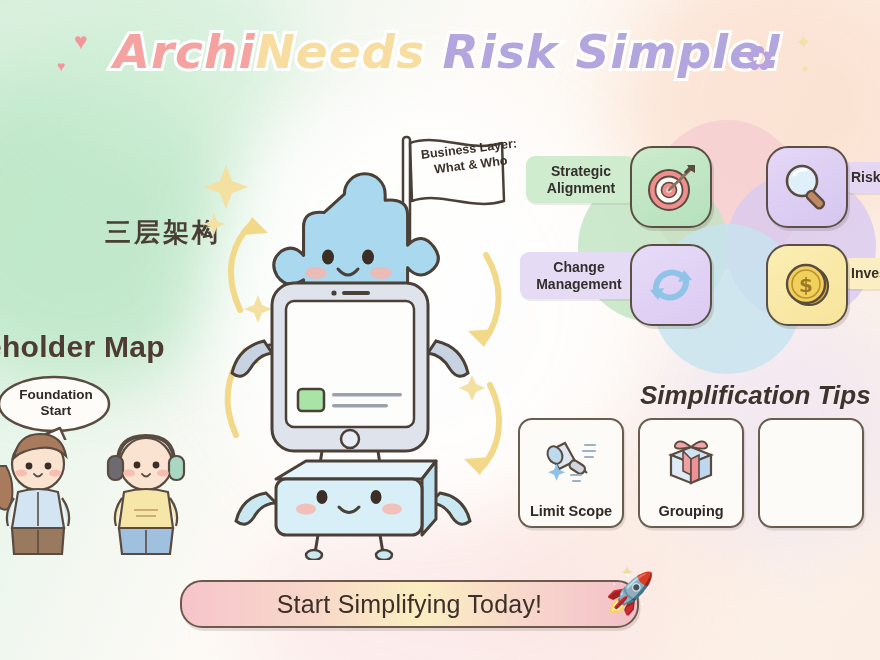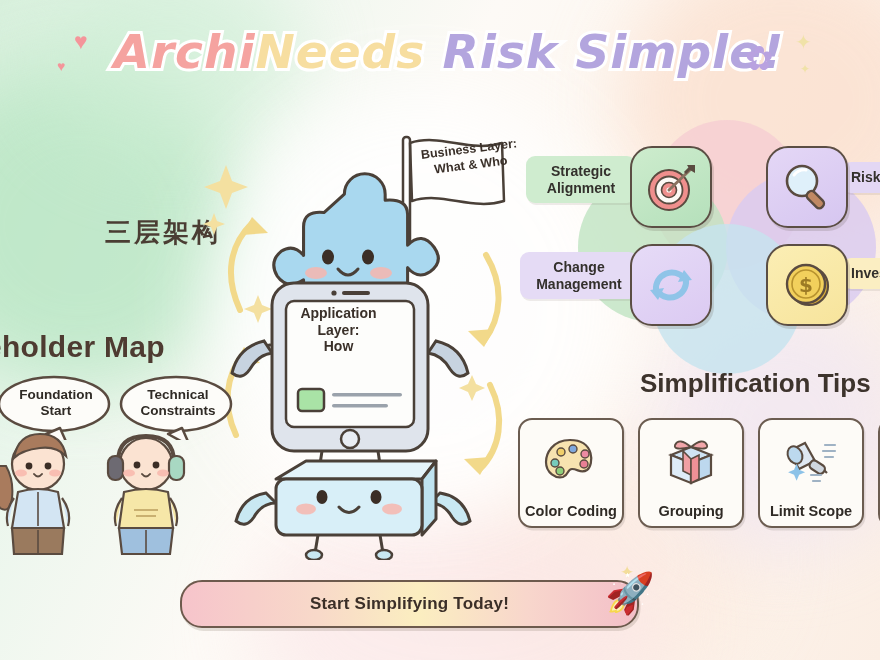--- a/index.html
+++ b/index.html
@@ -102,42 +102,42 @@
     font-size:14px;font-weight:bold;color:#33302c;line-height:1.18;
     text-align:center;box-shadow:1px 2px 0 rgba(120,110,100,.13);
   }
   .ql-green{background:#cfeccf;}
   .ql-purple{background:#e3d7f4;}
   .ql-purple2{background:#e5dbf5;}
   .ql-yellow{background:#fbeec2;}
 
   
   #tips-title{
-    position:absolute;left:640px;top:368px;
-    font-size:26px;font-weight:bold;color:#3d332c;
+    position:absolute;left:640px;top:380px;
+    font-size:26px;font-weight:bold;color:#3d332c;font-style:italic;
   }
   #tips-row{position:absolute;left:518px;top:418px;height:110px;display:flex;gap:14px;}
   .tip{
     width:106px;height:110px;border-radius:14px;background:#fdfbf7;
     border:2px solid #6b5c50;box-shadow:1.5px 2.5px 0 rgba(100,88,78,.16);
     display:flex;flex-direction:column;align-items:center;justify-content:flex-end;
     padding-bottom:7px;box-sizing:border-box;flex:0 0 auto;
   }
   .tip .ticon{flex:1;display:flex;align-items:center;justify-content:center;}
   .tip .tlabel{font-size:14.5px;font-weight:bold;color:#2f2a25;}
 
   
   #cta{
     position:absolute;left:180px;top:580px;width:455px;height:44px;
     border-radius:22px;border:2.5px solid #6d5a4d;
     background:linear-gradient(90deg,#f6c4cb 0%,#f8d9c9 30%,#fbeec0 52%,#f8d6cc 76%,#f3bfc8 100%);
     box-shadow:1.5px 3px 0 rgba(110,92,80,.18);
     display:flex;align-items:center;justify-content:center;
   }
-  #cta .ctatxt{font-size:17px;font-weight:bold;color:#3b2f28;letter-spacing:.2px;}
+  #cta .ctatxt{font-size:25px;font-weight:normal;color:#3b2f28;letter-spacing:.2px;}
   .rocket{position:absolute;left:605px;top:570px;font-size:40px;}
   .cta-spark{position:absolute;left:620px;top:562px;color:#f3dd9a;font-size:17px;}
 </style>
 </head>
 <body>
 
 <div id="stage">
 
   <div class="bg-base"></div>
   <div class="wash w-green"></div>
@@ -241,54 +241,37 @@
       <path d="M118 430 l-3 18" stroke="#4a4038" stroke-width="3"></path>
       <path d="M180 430 l3 18" stroke="#4a4038" stroke-width="3"></path>
       <ellipse cx="114" cy="450" rx="8" ry="5" fill="#c9e8f2" stroke="#4a4038" stroke-width="2.5"></ellipse>
       <ellipse cx="184" cy="450" rx="8" ry="5" fill="#c9e8f2" stroke="#4a4038" stroke-width="2.5"></ellipse>
     </g>
   </svg>
 
   <div class="flag-label">
     <div>Business Layer:</div>
     <div>What &amp; Who</div>
-  </div>
-  <div class="tablet-text">
-    <div>Application</div>
-    <div>Layer:</div>
-    <div>How</div>
   </div>
 
   <div id="stake-title">keholder Map</div>
 
   <div class="bubble" style="left:-4px;top:374px;width:120px;height:56px;">
     <svg viewBox="0 0 120 66" width="120" height="66" style="position:absolute;left:0;top:0;">
       <ellipse cx="58" cy="30" rx="55" ry="27" fill="#fdfcf9" stroke="#5a4b40" stroke-width="2.5"></ellipse>
       <path d="M64 54 l8 18 l-22 -12 Z" fill="#fdfcf9" stroke="#5a4b40" stroke-width="2.5" stroke-linejoin="round"></path>
     </svg>
     <div class="btxt" style="height:58px;">
       <div>
         <div>Foundation</div>
         <div>Start</div>
       </div>
     </div>
   </div>
 
-  <div class="bubble" style="left:118px;top:374px;width:120px;height:56px;">
-    <svg viewBox="0 0 120 66" width="120" height="66" style="position:absolute;left:0;top:0;">
-      <ellipse cx="58" cy="30" rx="55" ry="27" fill="#fdfcf9" stroke="#5a4b40" stroke-width="2.5"></ellipse>
-      <path d="M64 54 l8 18 l-22 -12 Z" fill="#fdfcf9" stroke="#5a4b40" stroke-width="2.5" stroke-linejoin="round"></path>
-    </svg>
-    <div class="btxt" style="height:58px;">
-      <div>
-        <div>Technical</div>
-        <div>Constraints</div>
-      </div>
-    </div>
-  </div>
 
   <svg style="position:absolute;left:-8px;top:432px;" width="240" height="128" viewBox="0 0 240 128">
 
     <g>
       <path d="M6 34 q-8 22 2 42 q10 6 12 -10 q2 -18 -6 -32 Z" fill="#a97b5d" stroke="#5a4b40" stroke-width="2"></path>
       <circle cx="46" cy="32" r="26" fill="#fbe3d2" stroke="#5a4b40" stroke-width="2.2"></circle>
       <path d="M22 26 q4 -24 26 -24 q22 0 26 22 q-10 -10 -26 -8 q-18 2 -26 10 Z" fill="#a97b5d" stroke="#5a4b40" stroke-width="2.2"></path>
       <circle cx="37" cy="34" r="3.4" fill="#3b2e26"></circle>
       <circle cx="56" cy="34" r="3.4" fill="#3b2e26"></circle>
       <ellipse cx="29" cy="41" rx="6" ry="3.6" fill="#f8b7ad" opacity=".85"></ellipse>
@@ -374,65 +357,51 @@
         <circle cx="25" cy="25" r="19" fill="#f2d05c" stroke="#5a4b40" stroke-width="2.4"></circle>
         <circle cx="25" cy="25" r="14" fill="none" stroke="#b8932f" stroke-width="1.6"></circle>
         <text x="25" y="33" text-anchor="middle" font-family="DejaVu Sans, sans-serif" font-size="20" font-weight="bold" fill="#9c7a25">$</text>
       </svg>
     </div>
   </div>
 
   <div id="tips-title">Simplification Tips</div>
   <div id="tips-row">
 
+
     <div class="tip">
       <div class="ticon">
         <svg width="56" height="50" viewBox="0 0 56 50">
-          <path d="M27 3 C 9 3 3 17 3 25 C 3 36 13 42 20 40 C 26 38 24 32 29 32 C 35 32 38 37 44 33 C 51 28 52 3 27 3 Z" fill="#f7e3b0" stroke="#5a4b40" stroke-width="2.2"></path>
-          <circle cx="18" cy="15" r="4" fill="#f0cf6a" stroke="#5a4b40" stroke-width="1.4"></circle>
-          <circle cx="30" cy="12" r="4" fill="#7fa8dd" stroke="#5a4b40" stroke-width="1.4"></circle>
-          <circle cx="42" cy="17" r="4" fill="#ec8ba2" stroke="#5a4b40" stroke-width="1.4"></circle>
-          <circle cx="12" cy="26" r="4" fill="#77cbbb" stroke="#5a4b40" stroke-width="1.4"></circle>
-          <circle cx="41" cy="27" r="4" fill="#e87f94" stroke="#5a4b40" stroke-width="1.4"></circle>
-          <circle cx="17" cy="34" r="4" fill="#8ecf7a" stroke="#5a4b40" stroke-width="1.4"></circle>
+          <path d="M6 14 L22 6 L32 24 L16 32 Z" fill="#dfe8f2" stroke="#5a4b40" stroke-width="2.2"></path>
+          <ellipse cx="12" cy="18" rx="7" ry="9" transform="rotate(-27 12 18)" fill="#bcd9ee" stroke="#5a4b40" stroke-width="2"></ellipse>
+          <path d="M30 22 L44 36" stroke="#5a4b40" stroke-width="2.2" fill="#cfd6de"></path>
+          <rect x="30" y="22" width="16" height="9" rx="4" transform="rotate(33 30 22)" fill="#cfd6de" stroke="#5a4b40" stroke-width="2.2"></rect>
+          <path d="M42 8 l10 0 M40 14 l12 0 M42 20 l8 0" stroke="#9fb2c4" stroke-width="2.2" stroke-linecap="round"></path>
+          <path d="M28 38 l10 0 M30 44 l7 0" stroke="#9fb2c4" stroke-width="2.2" stroke-linecap="round"></path>
+          <polygon points="14 34 17 41 24 44 17 47 14 54 11 47 4 44 11 41" fill="#8cc2e8" transform="translate(0,-9) scale(.85) translate(2,8)"></polygon>
         </svg>
       </div>
-      <div class="tlabel">Color Coding</div>
+      <div class="tlabel">Limit Scope</div>
     </div>
 
     <div class="tip">
       <div class="ticon">
         <svg width="56" height="50" viewBox="0 0 56 50">
           <path d="M8 18 L28 10 L48 18 L28 26 Z" fill="#cfe3f3" stroke="#5a4b40" stroke-width="2.2"></path>
           <path d="M8 18 L8 38 L28 46 L28 26 Z" fill="#dfecf8" stroke="#5a4b40" stroke-width="2.2"></path>
           <path d="M48 18 L48 38 L28 46 L28 26 Z" fill="#bdd8ee" stroke="#5a4b40" stroke-width="2.2"></path>
           <path d="M20 14 L20 34 L28 38 L28 22 Z" fill="#f0a0a4" stroke="#5a4b40" stroke-width="1.6"></path>
           <path d="M28 22 L28 46 L36 42 L36 18 Z" fill="#ee9096" stroke="#5a4b40" stroke-width="1.6"></path>
           <path d="M28 10 q-12 -10 -16 -2 q-2 6 16 2 Z" fill="#f2a6aa" stroke="#5a4b40" stroke-width="1.8"></path>
           <path d="M28 10 q12 -10 16 -2 q2 6 -16 2 Z" fill="#f2a6aa" stroke="#5a4b40" stroke-width="1.8"></path>
         </svg>
       </div>
       <div class="tlabel">Grouping</div>
     </div>
 
-    <div class="tip">
-      <div class="ticon">
-        <svg width="56" height="50" viewBox="0 0 56 50">
-          <path d="M6 14 L22 6 L32 24 L16 32 Z" fill="#dfe8f2" stroke="#5a4b40" stroke-width="2.2"></path>
-          <ellipse cx="12" cy="18" rx="7" ry="9" transform="rotate(-27 12 18)" fill="#bcd9ee" stroke="#5a4b40" stroke-width="2"></ellipse>
-          <path d="M30 22 L44 36" stroke="#5a4b40" stroke-width="2.2" fill="#cfd6de"></path>
-          <rect x="30" y="22" width="16" height="9" rx="4" transform="rotate(33 30 22)" fill="#cfd6de" stroke="#5a4b40" stroke-width="2.2"></rect>
-          <path d="M42 8 l10 0 M40 14 l12 0 M42 20 l8 0" stroke="#9fb2c4" stroke-width="2.2" stroke-linecap="round"></path>
-          <path d="M28 38 l10 0 M30 44 l7 0" stroke="#9fb2c4" stroke-width="2.2" stroke-linecap="round"></path>
-          <polygon points="14 34 17 41 24 44 17 47 14 54 11 47 4 44 11 41" fill="#8cc2e8" transform="translate(0,-9) scale(.85) translate(2,8)"></polygon>
-        </svg>
-      </div>
-      <div class="tlabel">Limit Scope</div>
-    </div>
-
     <div class="tip" style="width:106px;">
       <div class="ticon"></div>
       <div class="tlabel"></div>
     </div>
   </div>
 
   <div id="cta">
     <span class="ctatxt">Start Simplifying Today!</span>
   </div>
   <div class="cta-spark">✦</div>

